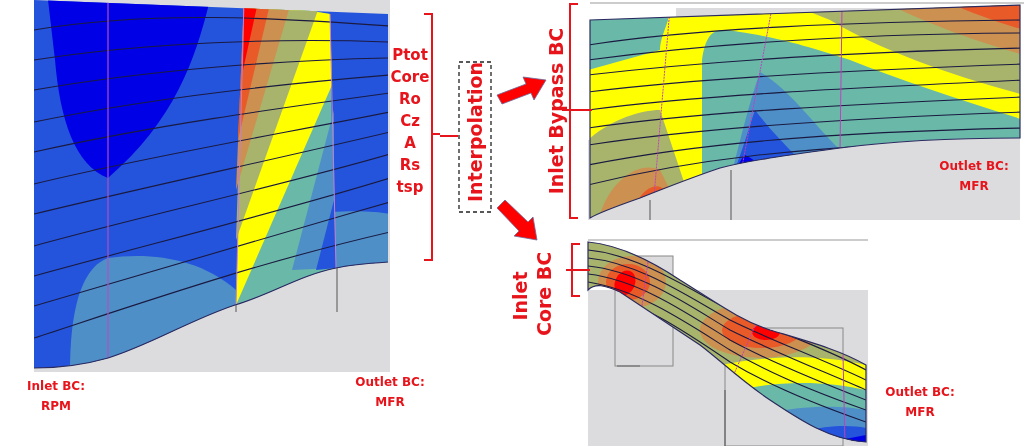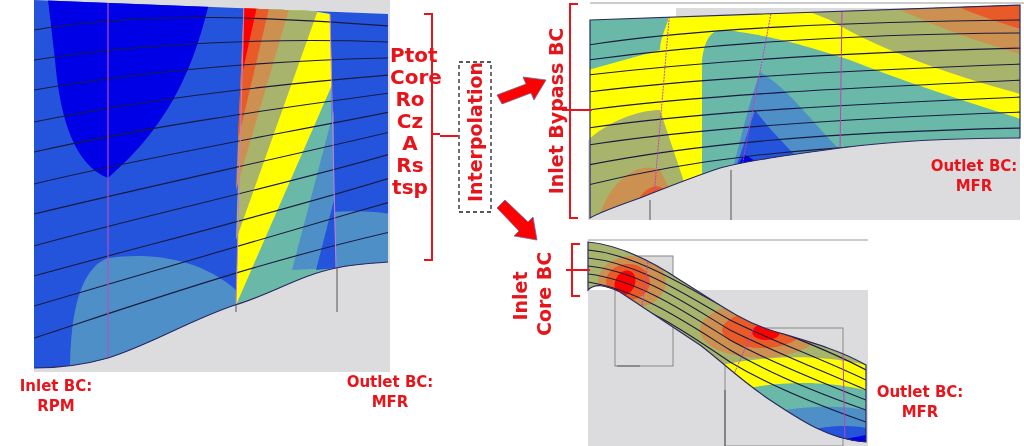--- a/index.html
+++ b/index.html
@@ -1,19 +1,19 @@
 <!DOCTYPE html>
 <html><head>
 <meta charset="utf-8">
 <style>
   html, body { margin: 0; padding: 0; background: #ffffff; }
   body { width: 1024px; height: 446px; position: relative; overflow: hidden;
          font-family: "Liberation Sans", "DejaVu Sans", sans-serif; }
   .label { position: absolute; color: #e8141b; font-weight: bold; text-align: center;
-           line-height: 20px; font-size: 15px; font-family: "DejaVu Sans", sans-serif; }
+           line-height: 20px; font-size: 12px; font-family: "DejaVu Sans", sans-serif; }
   .vlabel { position: absolute; color: #e8141b; font-weight: bold; font-size: 19px;
             font-family: "DejaVu Sans", sans-serif; white-space: nowrap;
             transform: rotate(-90deg); transform-origin: center center; text-align: center; line-height: 22px; }
   svg { position: absolute; left: 0; top: 0; }
   .params-list span { display: block; }
 </style>
 </head>
 <body>
 
 <svg width="1024" height="446" viewBox="0 0 1024 446">
@@ -162,21 +162,21 @@
 
 <div class="label" style="left:8px; top:376px; width:96px;">
   <div>Inlet BC:</div>
   <div>RPM</div>
 </div>
 <div class="label" style="left:334px; top:372px; width:112px;">
   <div>Outlet BC:</div>
   <div>MFR</div>
 </div>
 
-<div class="label params-list" style="left:390px; top:44px; width:40px; line-height:22px; font-size:20px;">
+<div class="label params-list" style="left:390px; top:44px; width:40px; line-height:22px; font-size:15px;">
   <span>Ptot</span>
   <span>Core</span>
   <span>Ro</span>
   <span>Cz</span>
   <span>A</span>
   <span>Rs</span>
   <span>tsp</span>
 </div>
 
 <div class="vlabel" style="left:410px; top:126px; width:130px;">Interpolation</div>

